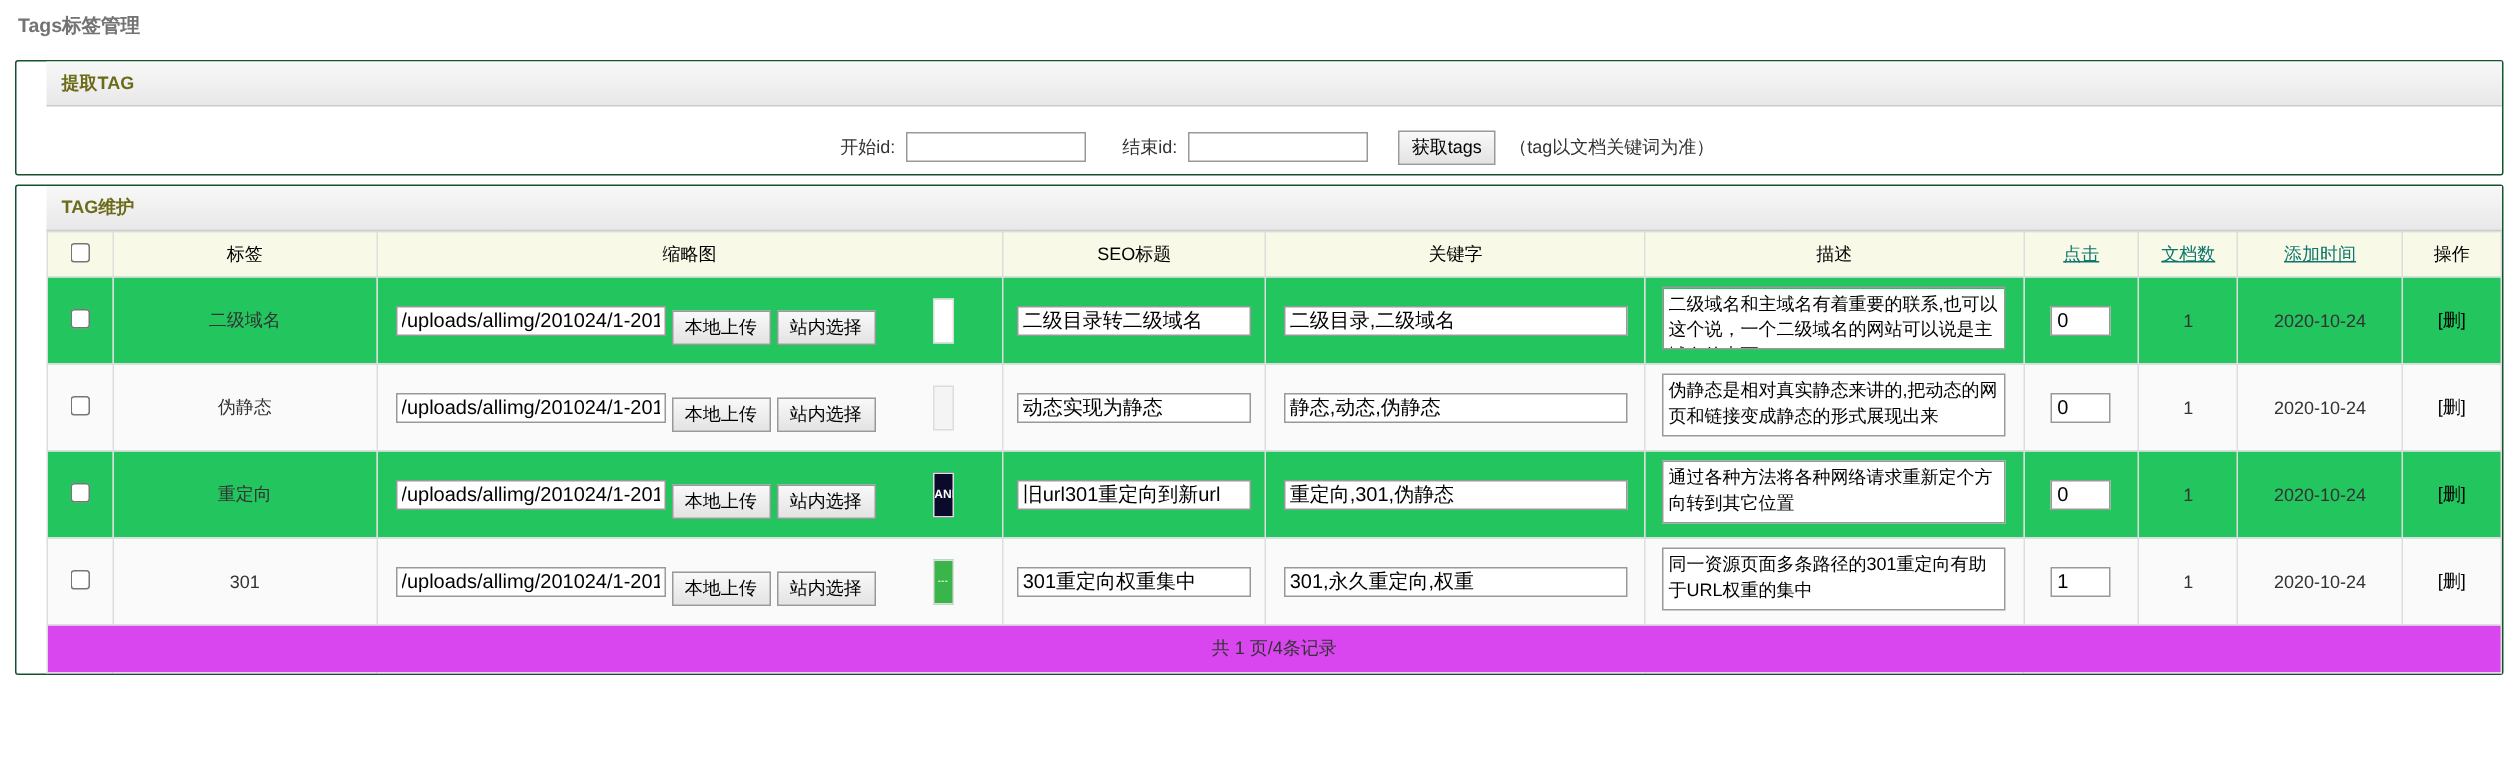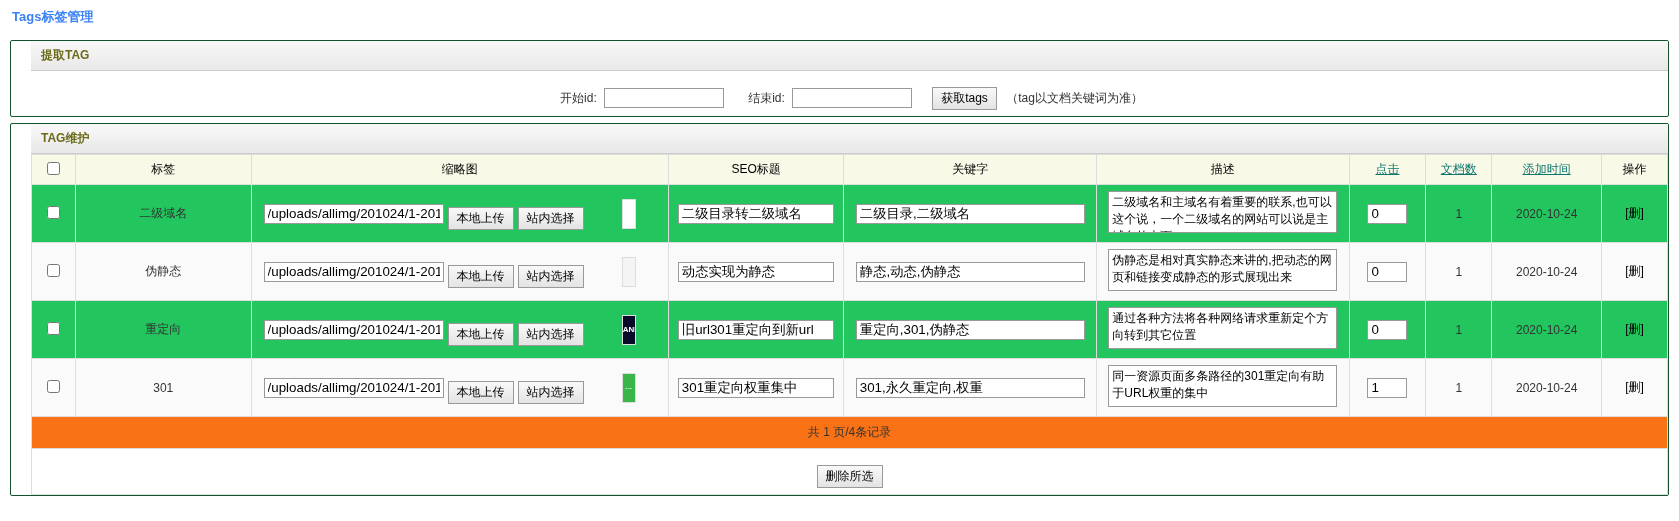--- a/index.html
+++ b/index.html
@@ -1,18 +1,18 @@
 <!DOCTYPE html>
 <html><head>
   <meta charset="utf-8">
   <style>
     * { box-sizing: border-box; margin: 0; padding: 0; }
     body { font-family: Arial, "Microsoft YaHei", sans-serif; font-size: 12px; background: #fff; color: #333; }
     
-    .page-title { font-weight: bold; padding: 8px 12px; color: #3b82f6; font-size: 13px; }
+    .page-title { font-weight: bold; padding: 8px 12px; color: #737373; font-size: 13px; }
     
     .panel { border: 1px solid #14532d; margin: 6px 10px; border-radius: 2px; padding-left: 20px; }
     .panel-header { 
       background: linear-gradient(#f8f8f8, #e8e8e8); 
       padding: 6px 10px; 
       color: #6b6b1a; 
       font-weight: bold; 
       border-bottom: 1px solid #ccc;
       position: relative;
     }
@@ -60,21 +60,21 @@
     .tp-1 { background: #f4f4f4; }
     .tp-2 { background: #0a0a2a; color: #fff; font-size: 8px; font-weight: bold; }
     .tp-3 { background: #3ab54a; color: #fff; font-size: 7px; }
     
     input.cell-input { width: 94%; height: 20px; border: 1px solid #999; padding: 1px 3px; text-align: left; }
     textarea.cell-text { width: 94%; height: 42px; border: 1px solid #999; padding: 2px 3px; font-family: inherit; font-size: 12px; resize: none; overflow: auto; }
     .click-input { width: 40px; height: 20px; border: 1px solid #999; padding: 1px 3px; text-align: left; }
     
     .op-link { color: #000; cursor: pointer; }
     
-    .pager-row td { background: #f97316; height: 32px; }
+    .pager-row td { background: #d946ef; height: 32px; }
     .action-row td { background: #fff; height: 36px; }
     
     input[type="checkbox"] { cursor: pointer; }
   </style>
 </head>
 <body>
 
 <div class="page-title">Tags标签管理</div>
 
 <div class="panel">
@@ -188,20 +188,15 @@
     <td><input class="click-input" type="text" value="1" style=""></td>
     <td>1</td>
     <td>2020-10-24</td>
     <td><span class="op-link">[删]</span></td>
   </tr>
       </tbody>
     <tfoot>
       <tr class="pager-row">
         <td colspan="10">共 1 页/4条记录</td>
       </tr>
-      <tr class="action-row">
-        <td colspan="10">
-          <button class="btn">删除所选</button>
-        </td>
-      </tr>
     </tfoot>
   </table>
 </div>
 
 </body></html>

